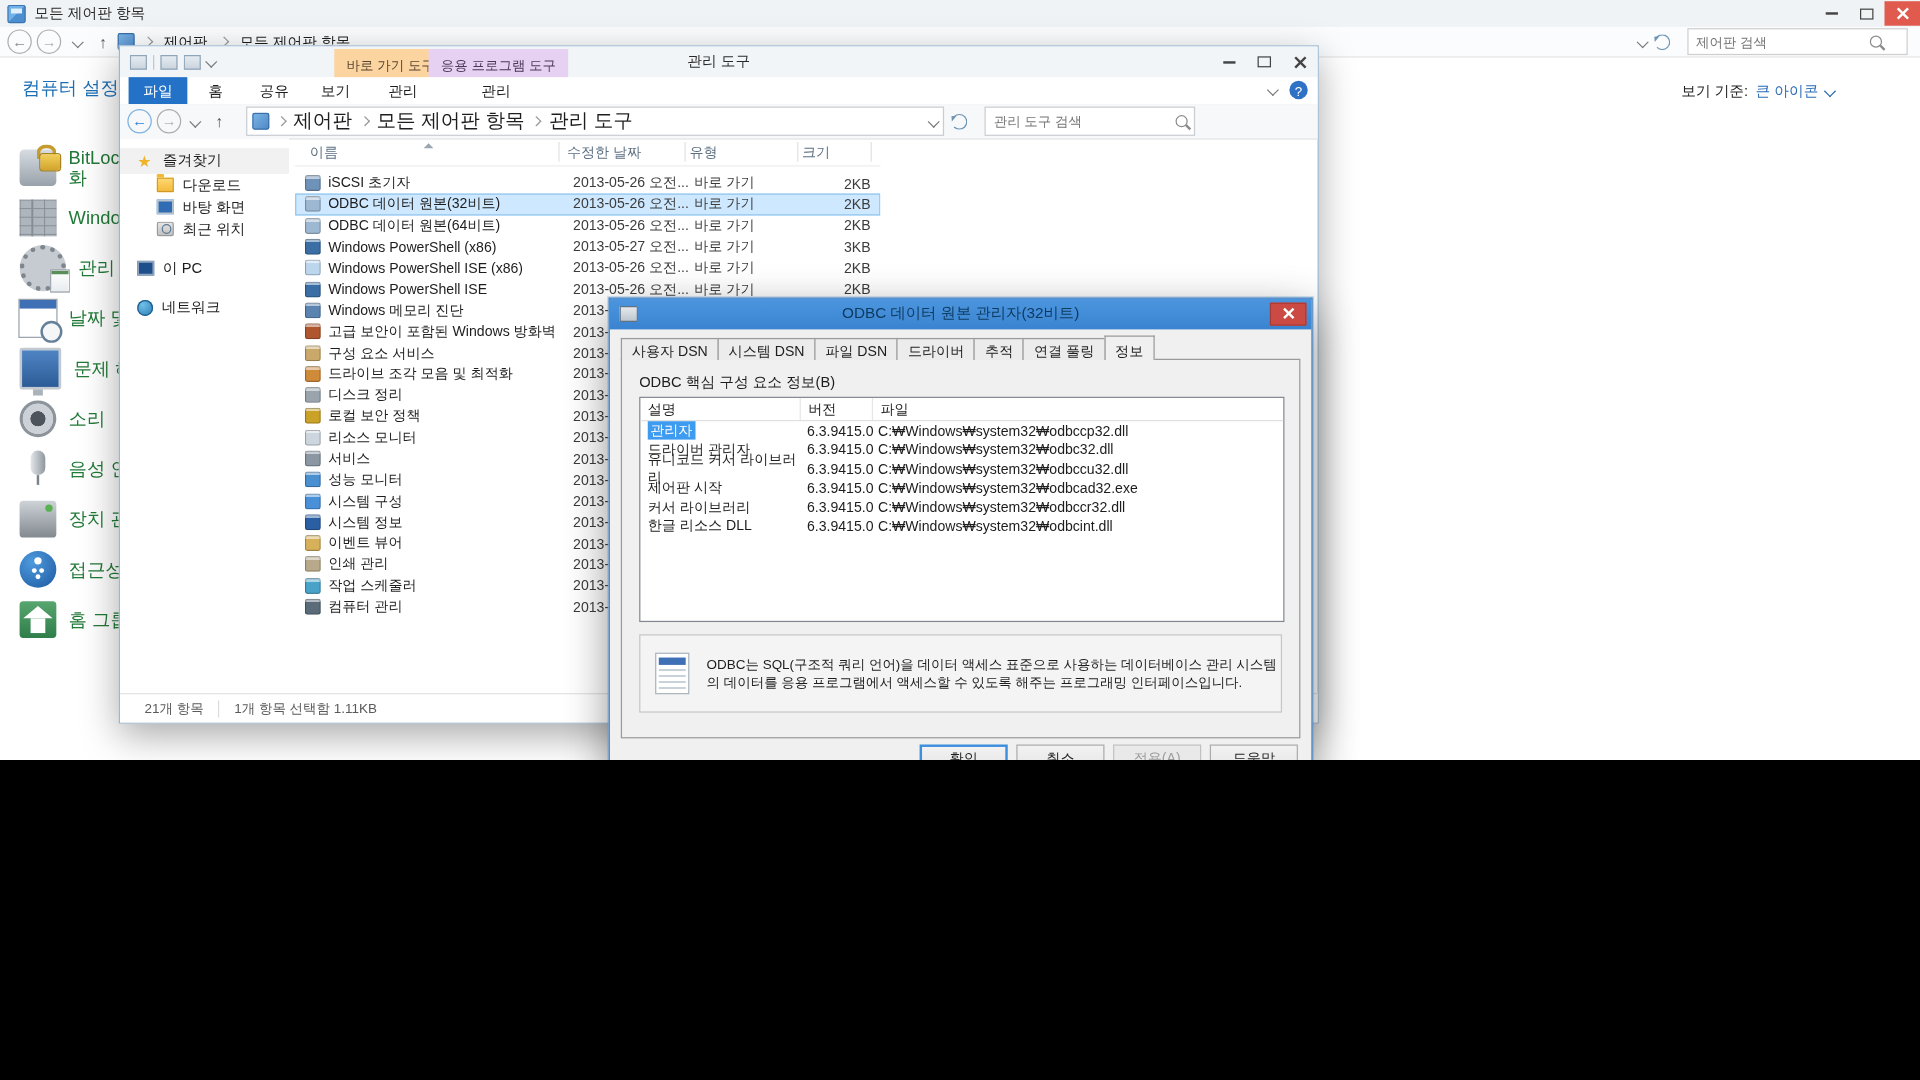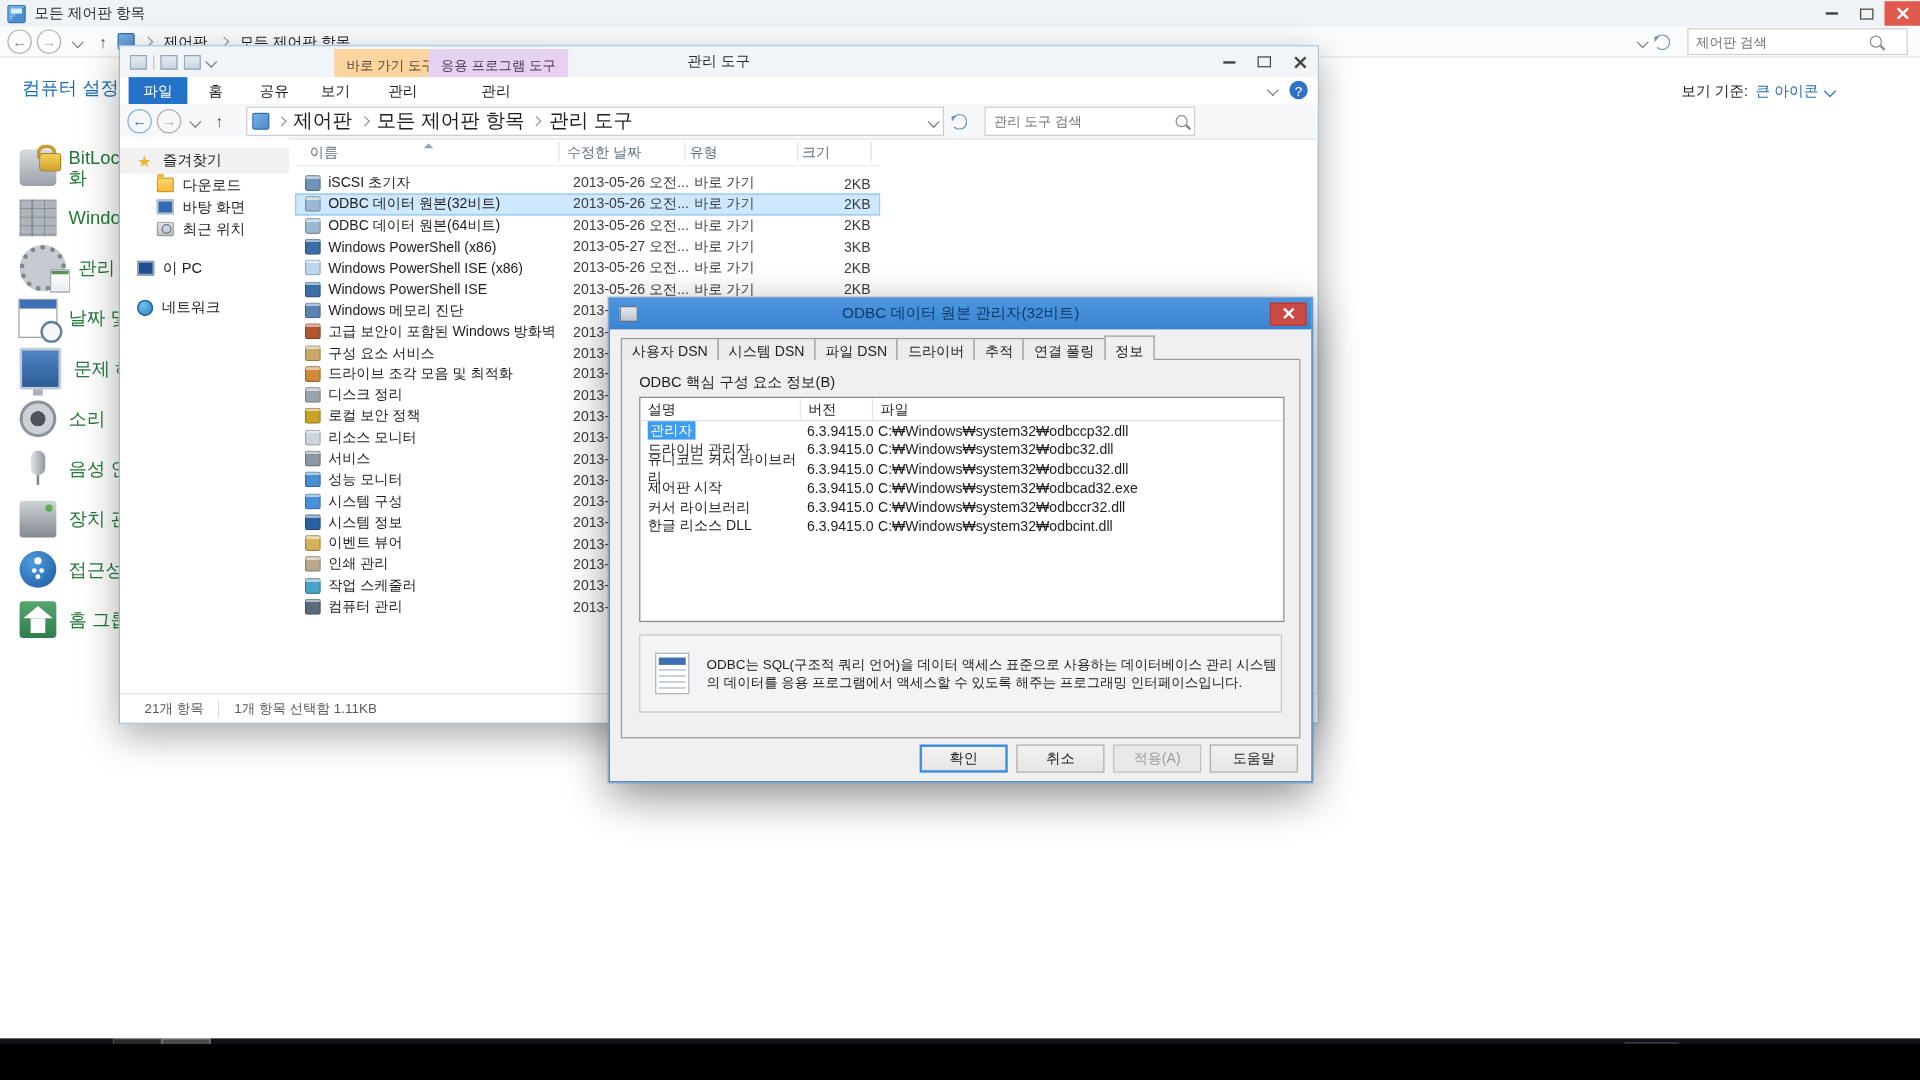--- a/index.html
+++ b/index.html
@@ -1,16 +1,16 @@
 <!DOCTYPE html>
 <html><head>
 <meta charset="utf-8">
 <style>
   html,body{margin:0;padding:0;background:#000}
-  .viewport{position:relative;width:1920px;height:1044px;overflow:hidden;background:#c4b5fd}
+  .viewport{position:relative;width:1920px;height:760px;overflow:hidden;background:#c4b5fd}
   .screen{position:absolute;left:0;top:0;width:1568px;height:882px;background:#fff;
     font-family:"Liberation Sans","DejaVu Sans",sans-serif;color:#1d1d1d;
     transform:scale(1.22449);transform-origin:0 0;overflow:hidden}
 
   
   .cp-titlebar{position:absolute;left:0;top:0;right:0;height:22px;background:#f0f3f6;display:flex;align-items:center}
   .cp-appicon{width:15px;height:15px;margin:0 7px 0 6px;border-radius:2px;background:linear-gradient(135deg,#6fb1e8 50%,#4d8ed0 50%);box-shadow:inset 0 0 0 1px #3a76ad;position:relative}
   .cp-appicon::after{content:"";position:absolute;left:3px;top:3px;width:9px;height:4px;background:#dff0fc}
   .cp-title{font-size:12px;color:#2a2a2a}
   .wc{width:29px;height:20px;display:flex;align-items:center;justify-content:center;position:relative}

